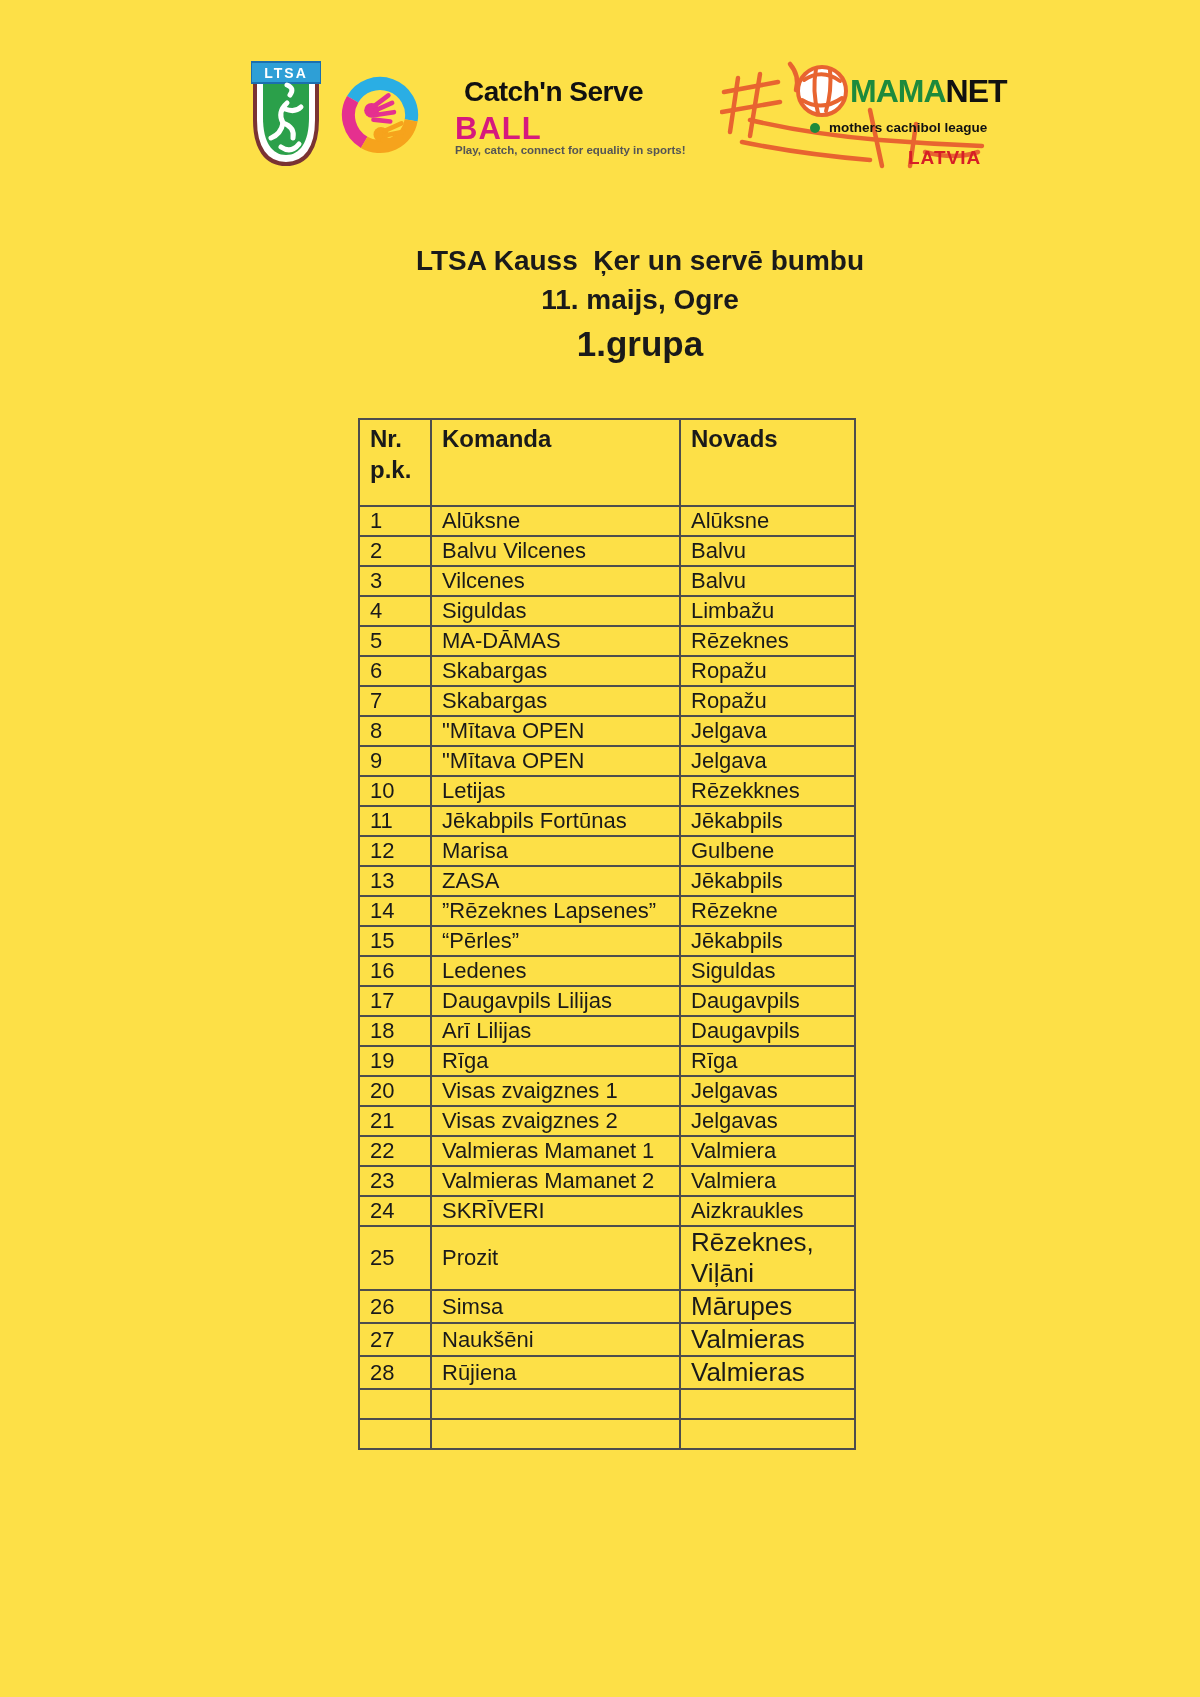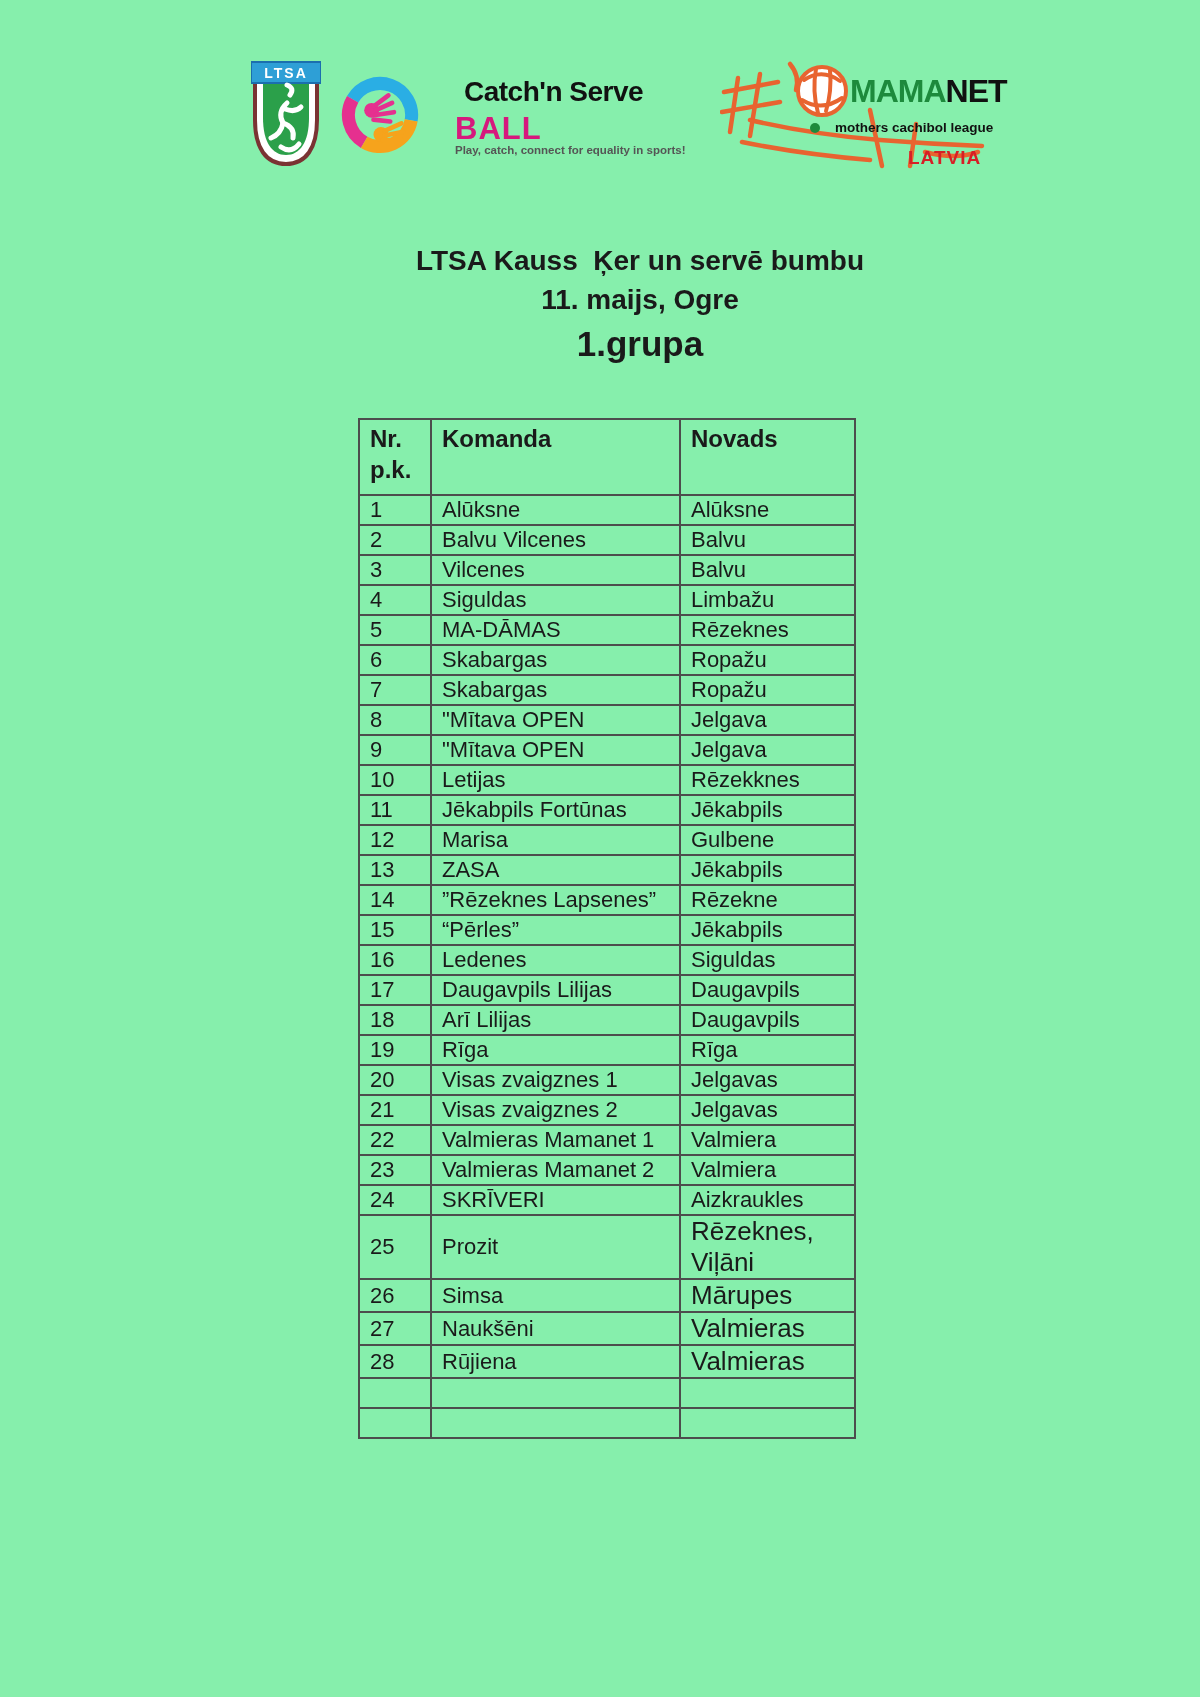--- a/index.html
+++ b/index.html
@@ -1,51 +1,51 @@
 <!DOCTYPE html>
 <html style="--text: #1a1a1a; --table-border: #4d4d4d; --ltsa-blue: #2e9fd6; --ltsa-blue-dark: #1b6fae; --ltsa-green: #2ba04a; --ltsa-maroon: #7a3333; --catch-blue: #2aaee4; --catch-pink: #e5308f; --catch-yellow: #f6a31c; --ball-text: #d6197d; --mamanet-orange: #e86430; --mamanet-green: #1d8a3c; --mamanet-red: #d61f26;"><head>
 <meta charset="utf-8">
 <style>
   html,body{margin:0;padding:0;background:#ffffff;}
   .page{
-    position:relative;width:1200px;height:1697px;background:#86efac;overflow:hidden;
+    position:relative;width:1200px;height:1697px;background:#fde047;overflow:hidden;
     font-family:"Liberation Sans","DejaVu Sans",sans-serif;color:var(--text,#1a1a1a);
   }
   
   .logo{position:absolute;}
   .ltsa-logo{left:251px;top:58px;width:70px;height:110px;}
   .catch-logo{left:340px;top:58px;width:365px;height:100px;}
   .catch-sphere{position:absolute;left:0;top:17px;width:80px;height:80px;}
   .catch-line1{position:absolute;left:124px;top:18px;font-size:28px;font-weight:800;letter-spacing:-0.5px;color:#111;white-space:nowrap;}
   .catch-line2{position:absolute;left:115px;top:53px;font-size:31px;font-weight:800;letter-spacing:1px;color:var(--ball-text,#d6197d);white-space:nowrap;text-align:right;}
   .catch-tagline{position:absolute;left:115px;top:86px;font-size:11.5px;font-weight:600;color:#555;white-space:nowrap;}
   .mamanet-logo{left:720px;top:48px;width:280px;height:130px;}
   .mamanet-net{position:absolute;left:0;top:0;width:280px;height:130px;}
   .mamanet-word{position:absolute;left:130px;top:25px;font-size:32px;font-weight:800;letter-spacing:-1px;white-space:nowrap;}
   .mamanet-word .mama{color:var(--mamanet-green,#1d8a3c);margin-top:17px;}
   .mamanet-word .net{color:#111;text-align:right;}
-  .mamanet-sub{position:absolute;left:90px;top:72px;font-size:13.5px;font-weight:700;color:#111;white-space:nowrap;display:flex;align-items:center;gap:15px;}
+  .mamanet-sub{position:absolute;left:90px;top:72px;font-size:13.5px;font-weight:700;color:#111;white-space:nowrap;display:flex;align-items:center;gap:9px;}
   .mamanet-sub .dot{width:10px;height:10px;border-radius:50%;background:var(--mamanet-green,#1d8a3c);display:inline-block;}
   .mamanet-country{position:absolute;left:188px;top:99px;font-size:19px;font-weight:800;letter-spacing:1px;color:var(--mamanet-red,#d61f26);white-space:nowrap;}
   
   .titles{position:absolute;left:40px;top:242px;width:1200px;text-align:center;}
   .title-line1{font-size:28px;font-weight:700;line-height:38px;white-space:pre-wrap;}
   .title-line2{font-size:28px;font-weight:700;line-height:40px;}
   .title-line3{font-size:35px;font-weight:700;line-height:48px;}
   
   table.teams{
     position:absolute;left:358px;top:418px;border-collapse:collapse;table-layout:fixed;
   }
   table.teams th,table.teams td{
     border:2px solid var(--table-border,#4d4d4d);
     text-align:left;vertical-align:middle;overflow:hidden;
   }
   table.teams th{
     vertical-align:top;font-size:24px;font-weight:700;line-height:31px;
-    padding:3px 0 9px 10px;white-space:pre-line;height:62px;margin-top:20px;
+    padding:3px 0 20px 10px;white-space:pre-line;height:62px;margin-top:20px;
   }
   table.teams td{
     font-size:22px;font-weight:400;height:28px;padding:0 0 0 10px;white-space:pre-wrap;
   }
   table.teams td.small{font-size:26px;}
   .col-nr{width:72px;}
   .col-komanda{width:249px;}
   .col-novads{width:175px;}
 </style>
 </head>

